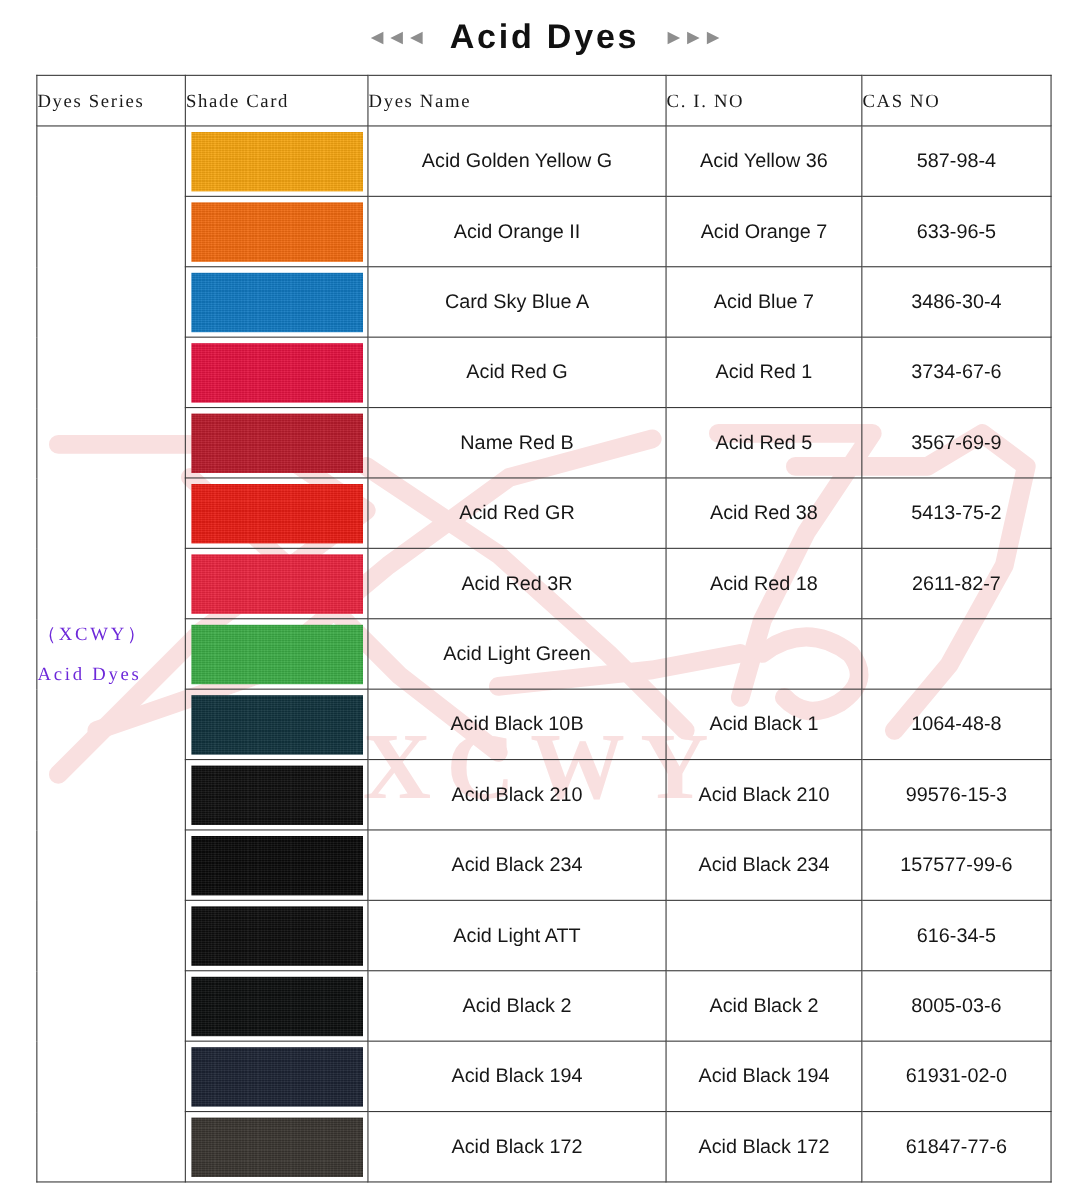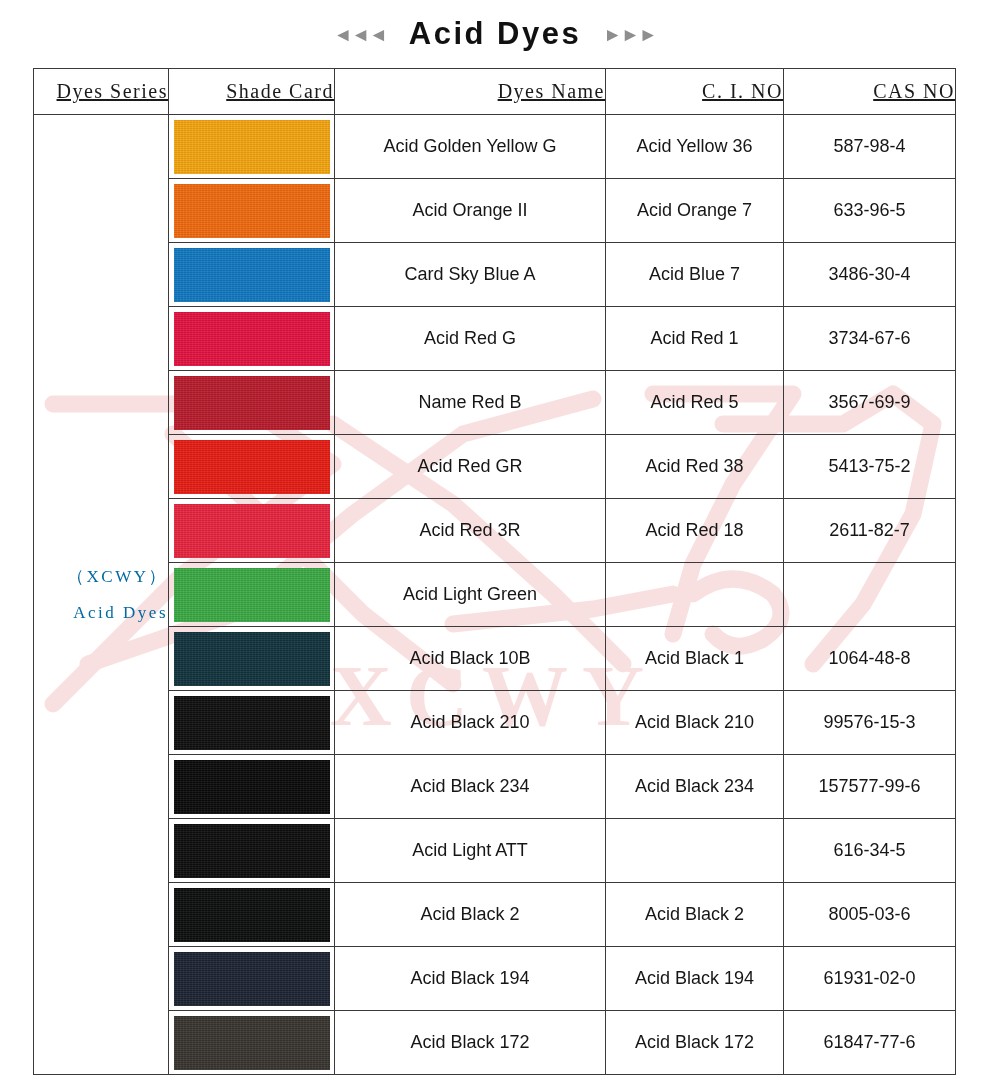--- a/index.html
+++ b/index.html
@@ -56,42 +56,41 @@
     background: transparent;
   }
   table.dyes th, table.dyes td {
     border: 1px solid #3a3a3a;
     padding: 0;
     background: transparent;
   }
   thead th {
     height: 45px;
     font-family: "Liberation Serif", serif;
-    font-size: 20px;
+    font-size: 17px;
     font-weight: normal;
     color: #1a1a1a;
     letter-spacing: 1.5px;
-    text-align: right;
+    text-align: left;
     vertical-align: middle;
     white-space: nowrap;
-    text-decoration: underline;
   }
 
   col.c-series  { width: 135px; }
   col.c-shade   { width: 166px; }
   col.c-name    { width: 271px; }
   col.c-ci      { width: 178px; }
   col.c-cas     { width: 172px; }
 
   td.series-cell {
-    text-align: right;
+    text-align: left;
     vertical-align: middle;
     font-family: "Liberation Serif", serif;
     font-size: 17px;
-    color: #0369a1;
+    color: #6d28d9;
     letter-spacing: 2.5px;
     line-height: 2.1;
     white-space: nowrap;
   }
   td.series-cell .sl { display: block; }
 
   td.shade-cell {
     height: 63px;
     vertical-align: middle;
     padding: 0;

